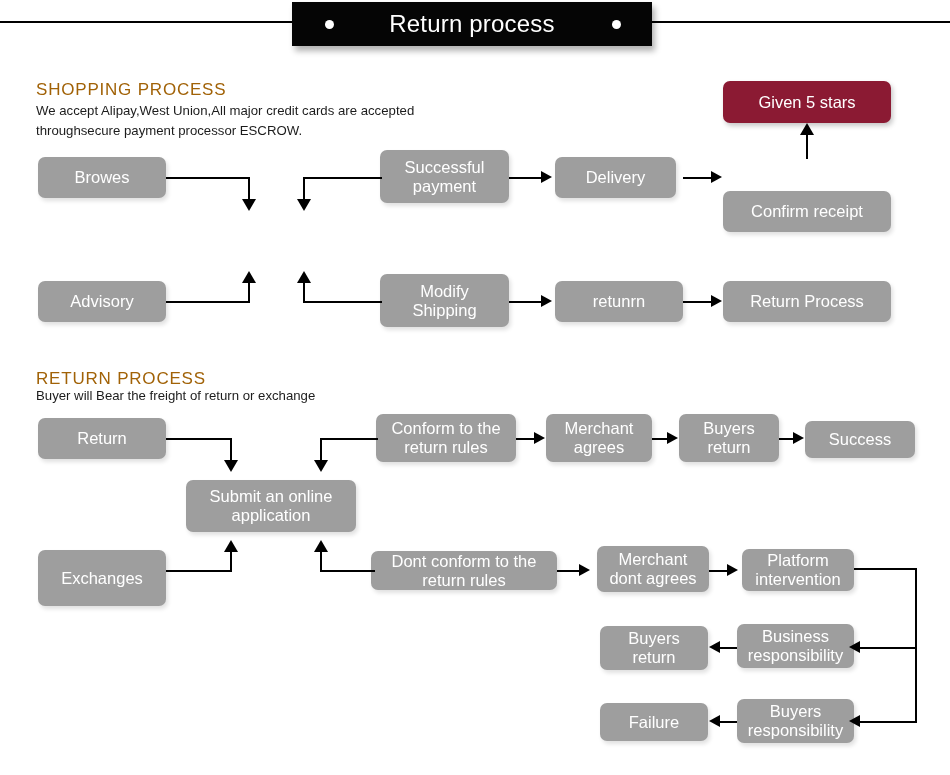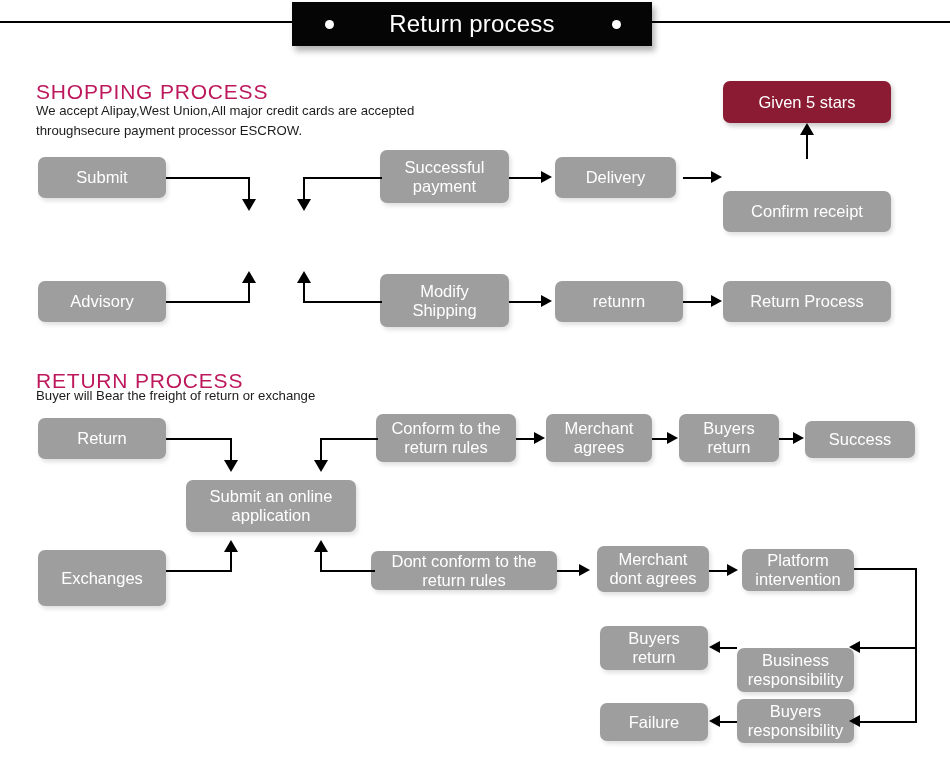--- a/index.html
+++ b/index.html
@@ -32,22 +32,22 @@
   .banner-dot{
     position:absolute;top:18px;width:9px;height:9px;border-radius:50%;
     background:#ffffff;
   }
   .banner-dot.left{left:33px;}
   .banner-dot.right{left:320px;}
 
   
   .sec-title{
     position:absolute;
-    color:#be185d;
-    font-size:21px;
+    color:#a16207;
+    font-size:17px;
     letter-spacing:0.8px;
     white-space:nowrap;
   }
   .sec-sub{
     position:absolute;
     color:#1c1c1c;
     font-size:13.2px;
     line-height:20px;
     white-space:pre-line;
   }
@@ -110,21 +110,21 @@
     <div class="banner-dot right"></div>
     <div class="banner-title">Return process</div>
   </div>
 
   <div class="sec-title" style="left:36px;top:80px;">SHOPPING PROCESS</div>
   <div class="sec-sub" style="left:36px;top:101px;width:470px;">We accept Alipay,West Union,All major credit cards are accepted
 throughsecure payment processor ESCROW.</div>
 
   <div class="box accent" style="left:723px;top:81px;width:168px;height:42px;">Given 5 stars</div>
 
-  <div class="box" style="left:38px;top:157px;width:128px;height:41px;">Submit</div>
+  <div class="box" style="left:38px;top:157px;width:128px;height:41px;">Browes</div>
   <div class="box" style="left:380px;top:150px;width:129px;height:53px;">Successful
 payment</div>
   <div class="box" style="left:555px;top:157px;width:121px;height:41px;">Delivery</div>
   <div class="box" style="left:723px;top:157px;width:168px;height:41px;margin-top:34px;">Confirm receipt</div>
 
 
   <div class="box" style="left:38px;top:281px;width:128px;height:41px;">Advisory</div>
   <div class="box" style="left:380px;top:274px;width:129px;height:53px;border-radius:7px;">Modify
 Shipping</div>
   <div class="box" style="left:555px;top:281px;width:128px;height:41px;">retunrn</div>
@@ -179,21 +179,21 @@
   <div class="box" style="left:38px;top:550px;width:128px;height:56px;">Exchanges</div>
   <div class="box" style="left:371px;top:551px;width:186px;height:39px;">Dont conform to the
 return rules</div>
   <div class="box" style="left:597px;top:546px;width:112px;height:46px;">Merchant
 dont agrees</div>
   <div class="box" style="left:742px;top:549px;width:112px;height:42px;">Platform
 intervention</div>
 
   <div class="box" style="left:600px;top:626px;width:108px;height:44px;">Buyers
 return</div>
-  <div class="box" style="left:737px;top:648px;width:117px;height:44px;">Business
+  <div class="box" style="left:737px;top:624px;width:117px;height:44px;">Business
 responsibility</div>
 
   <div class="box" style="left:600px;top:703px;width:108px;height:38px;">Failure</div>
   <div class="box" style="left:737px;top:699px;width:117px;height:44px;">Buyers
 responsibility</div>
 
   <div class="ln h" style="left:166px;top:438px;width:66px;"></div>
   <div class="ln v" style="left:230px;top:438px;height:24px;"></div>
   <div class="arrow down" style="left:224px;top:460px;"></div>
 

